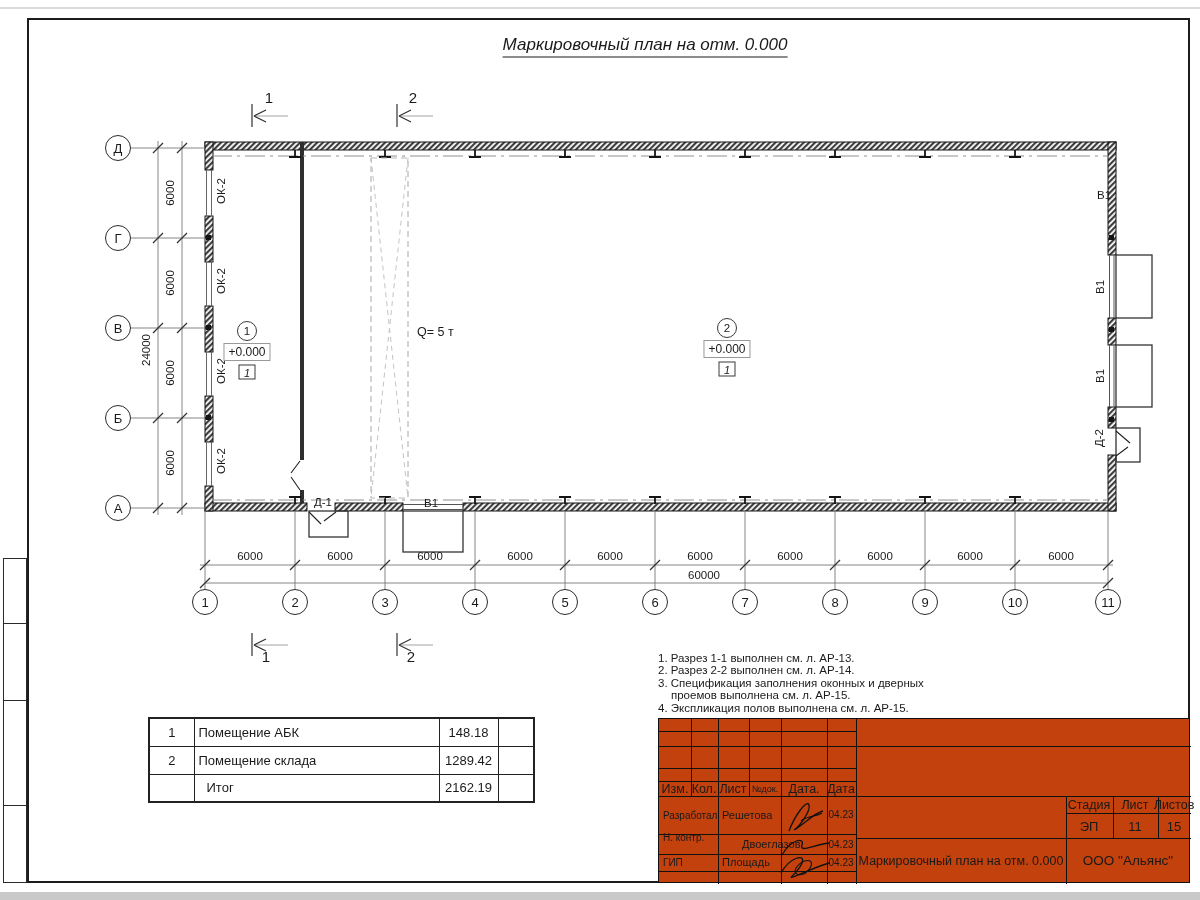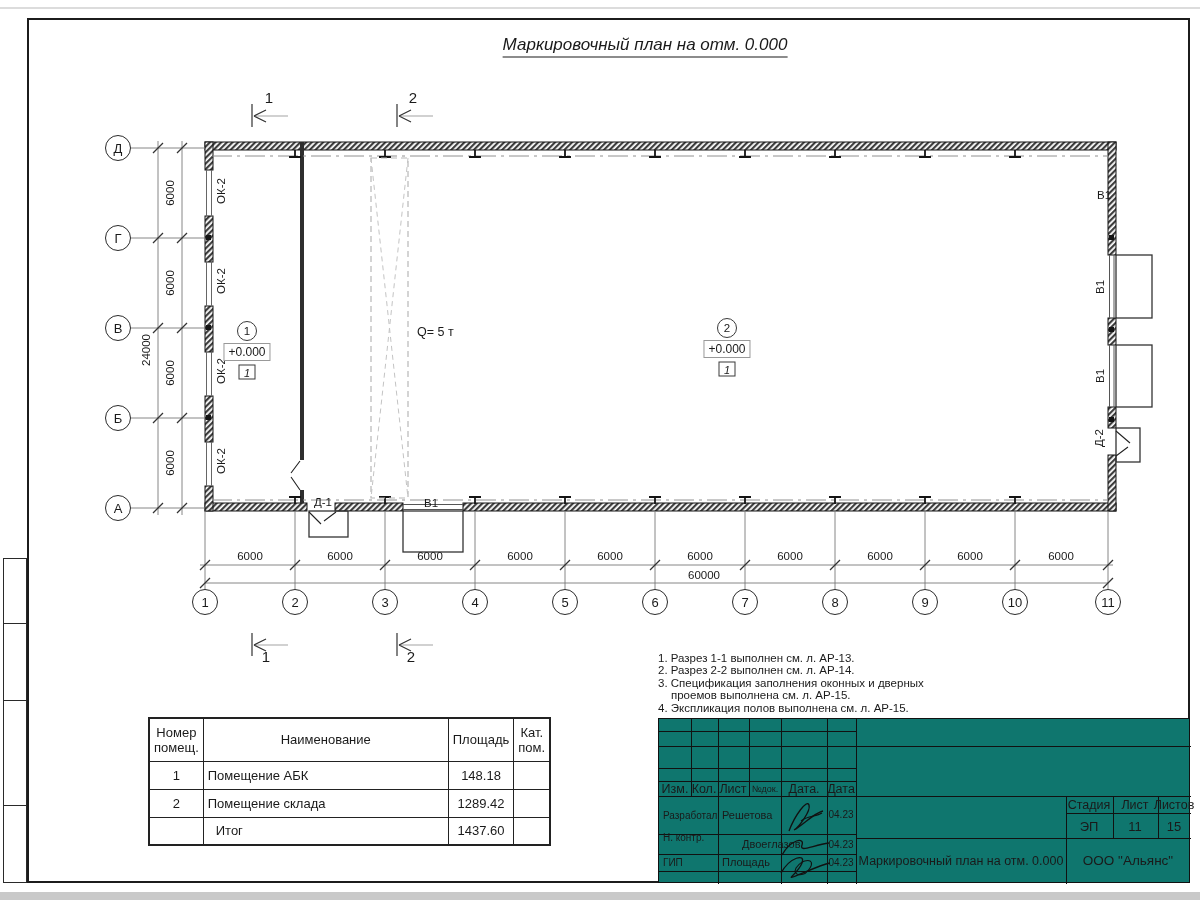--- a/index.html
+++ b/index.html
@@ -31,21 +31,21 @@
          padding-bottom:2px;transform:translate(-50%,-50%);white-space:nowrap;}
   .expltitle{position:absolute;left:150px;top:667px;font-size:20px;border-bottom:1.5px solid #1a1a1a;
          padding-bottom:1px;white-space:nowrap;}
   table.expl{position:absolute;left:148px;top:717px;border-collapse:collapse;border:2px solid #222;
          font-size:13px;table-layout:fixed;}
   table.expl th,table.expl td{border:1px solid #222;padding:0 4px;overflow:hidden;}
   table.expl th{font-weight:normal;text-align:center;}
   .notes{position:absolute;left:658px;top:652px;font-size:11.5px;line-height:12.4px;}
   .notes .indent{padding-left:13px;}
   .stamp{position:absolute;left:658px;top:718px;width:532px;height:165px;border:1.6px solid #111;
-         box-sizing:border-box;background:#0f766e;text-decoration:underline;}
+         box-sizing:border-box;background:#c2410c;text-decoration:underline;}
   .vl{position:absolute;width:1.2px;background:#111;}
   .hl{position:absolute;height:1.2px;background:#111;}
   .st{position:absolute;white-space:nowrap;line-height:1;}
   svg.linework{position:absolute;left:0;top:0;}
 </style>
 </head>
 <body>
 
 <div class="sheet">
 
@@ -253,42 +253,36 @@
   <div class="floorbox" style="left:727px;top:369px;">1</div>
 
   <table class="expl">
     <colgroup>
         <col style="width:45px">
         <col style="width:245px">
         <col style="width:59px">
         <col style="width:36px">
       </colgroup>
     <tbody>
-        <tr style="height:43px;">
-      <th>Номер помещ.</th>
-      <th>Наименование</th>
-      <th>Площадь</th>
-      <th>Кат. пом.</th>
-    </tr>
     <tr style="height:28px;">
       <td style="text-align:center;">1</td>
       <td>Помещение АБК</td>
       <td style="text-align:center;">148.18</td>
       <td></td>
     </tr>
     <tr style="height:28px;">
       <td style="text-align:center;">2</td>
       <td>Помещение склада</td>
       <td style="text-align:center;">1289.42</td>
       <td></td>
     </tr>
     <tr style="height:28px;">
       <td style="text-align:center;"></td>
       <td style="padding-left:12px;">Итог</td>
-      <td style="text-align:center;">1437.60</td>
+      <td style="text-align:center;">2162.19</td>
       <td></td>
     </tr>
   </tbody>
     </table>
 
   <div class="notes">
     <div>1. Разрез 1-1 выполнен см. л. АР-13.</div>
     <div>2. Разрез 2-2 выполнен см. л. АР-14.</div>
     <div>3. Спецификация заполнения оконных и дверных</div>
     <div class="indent">проемов выполнена см. л. АР-15.</div>

